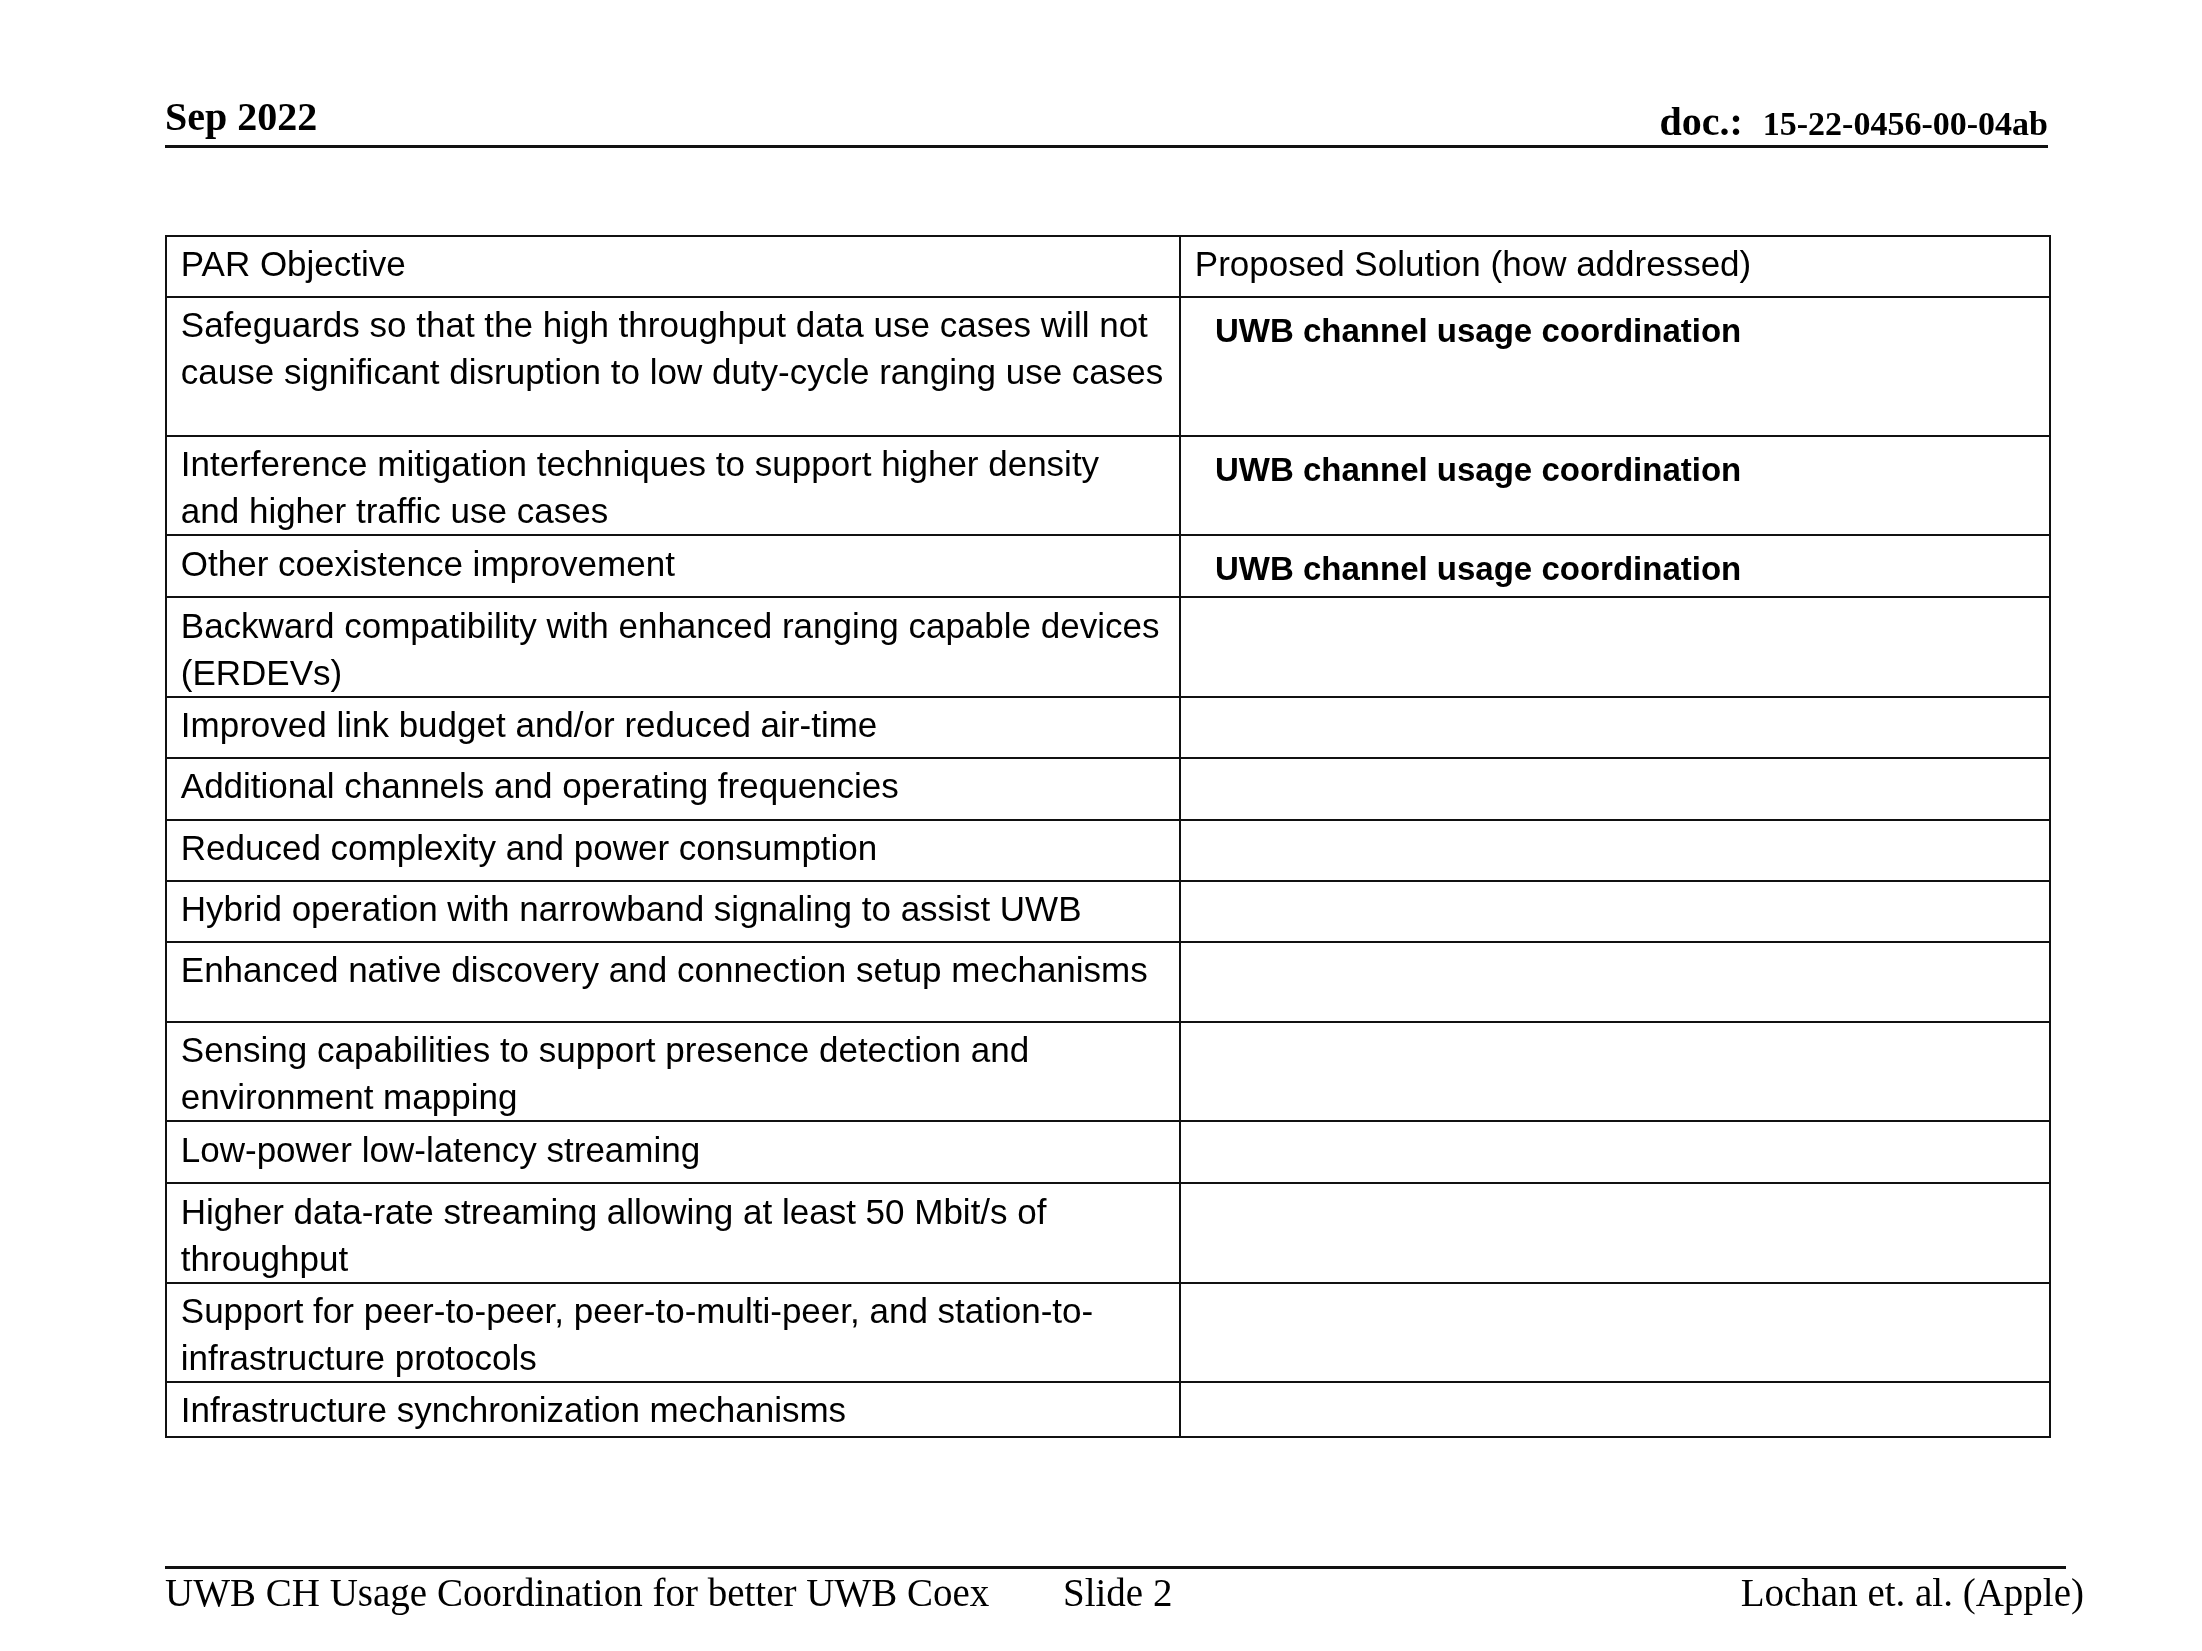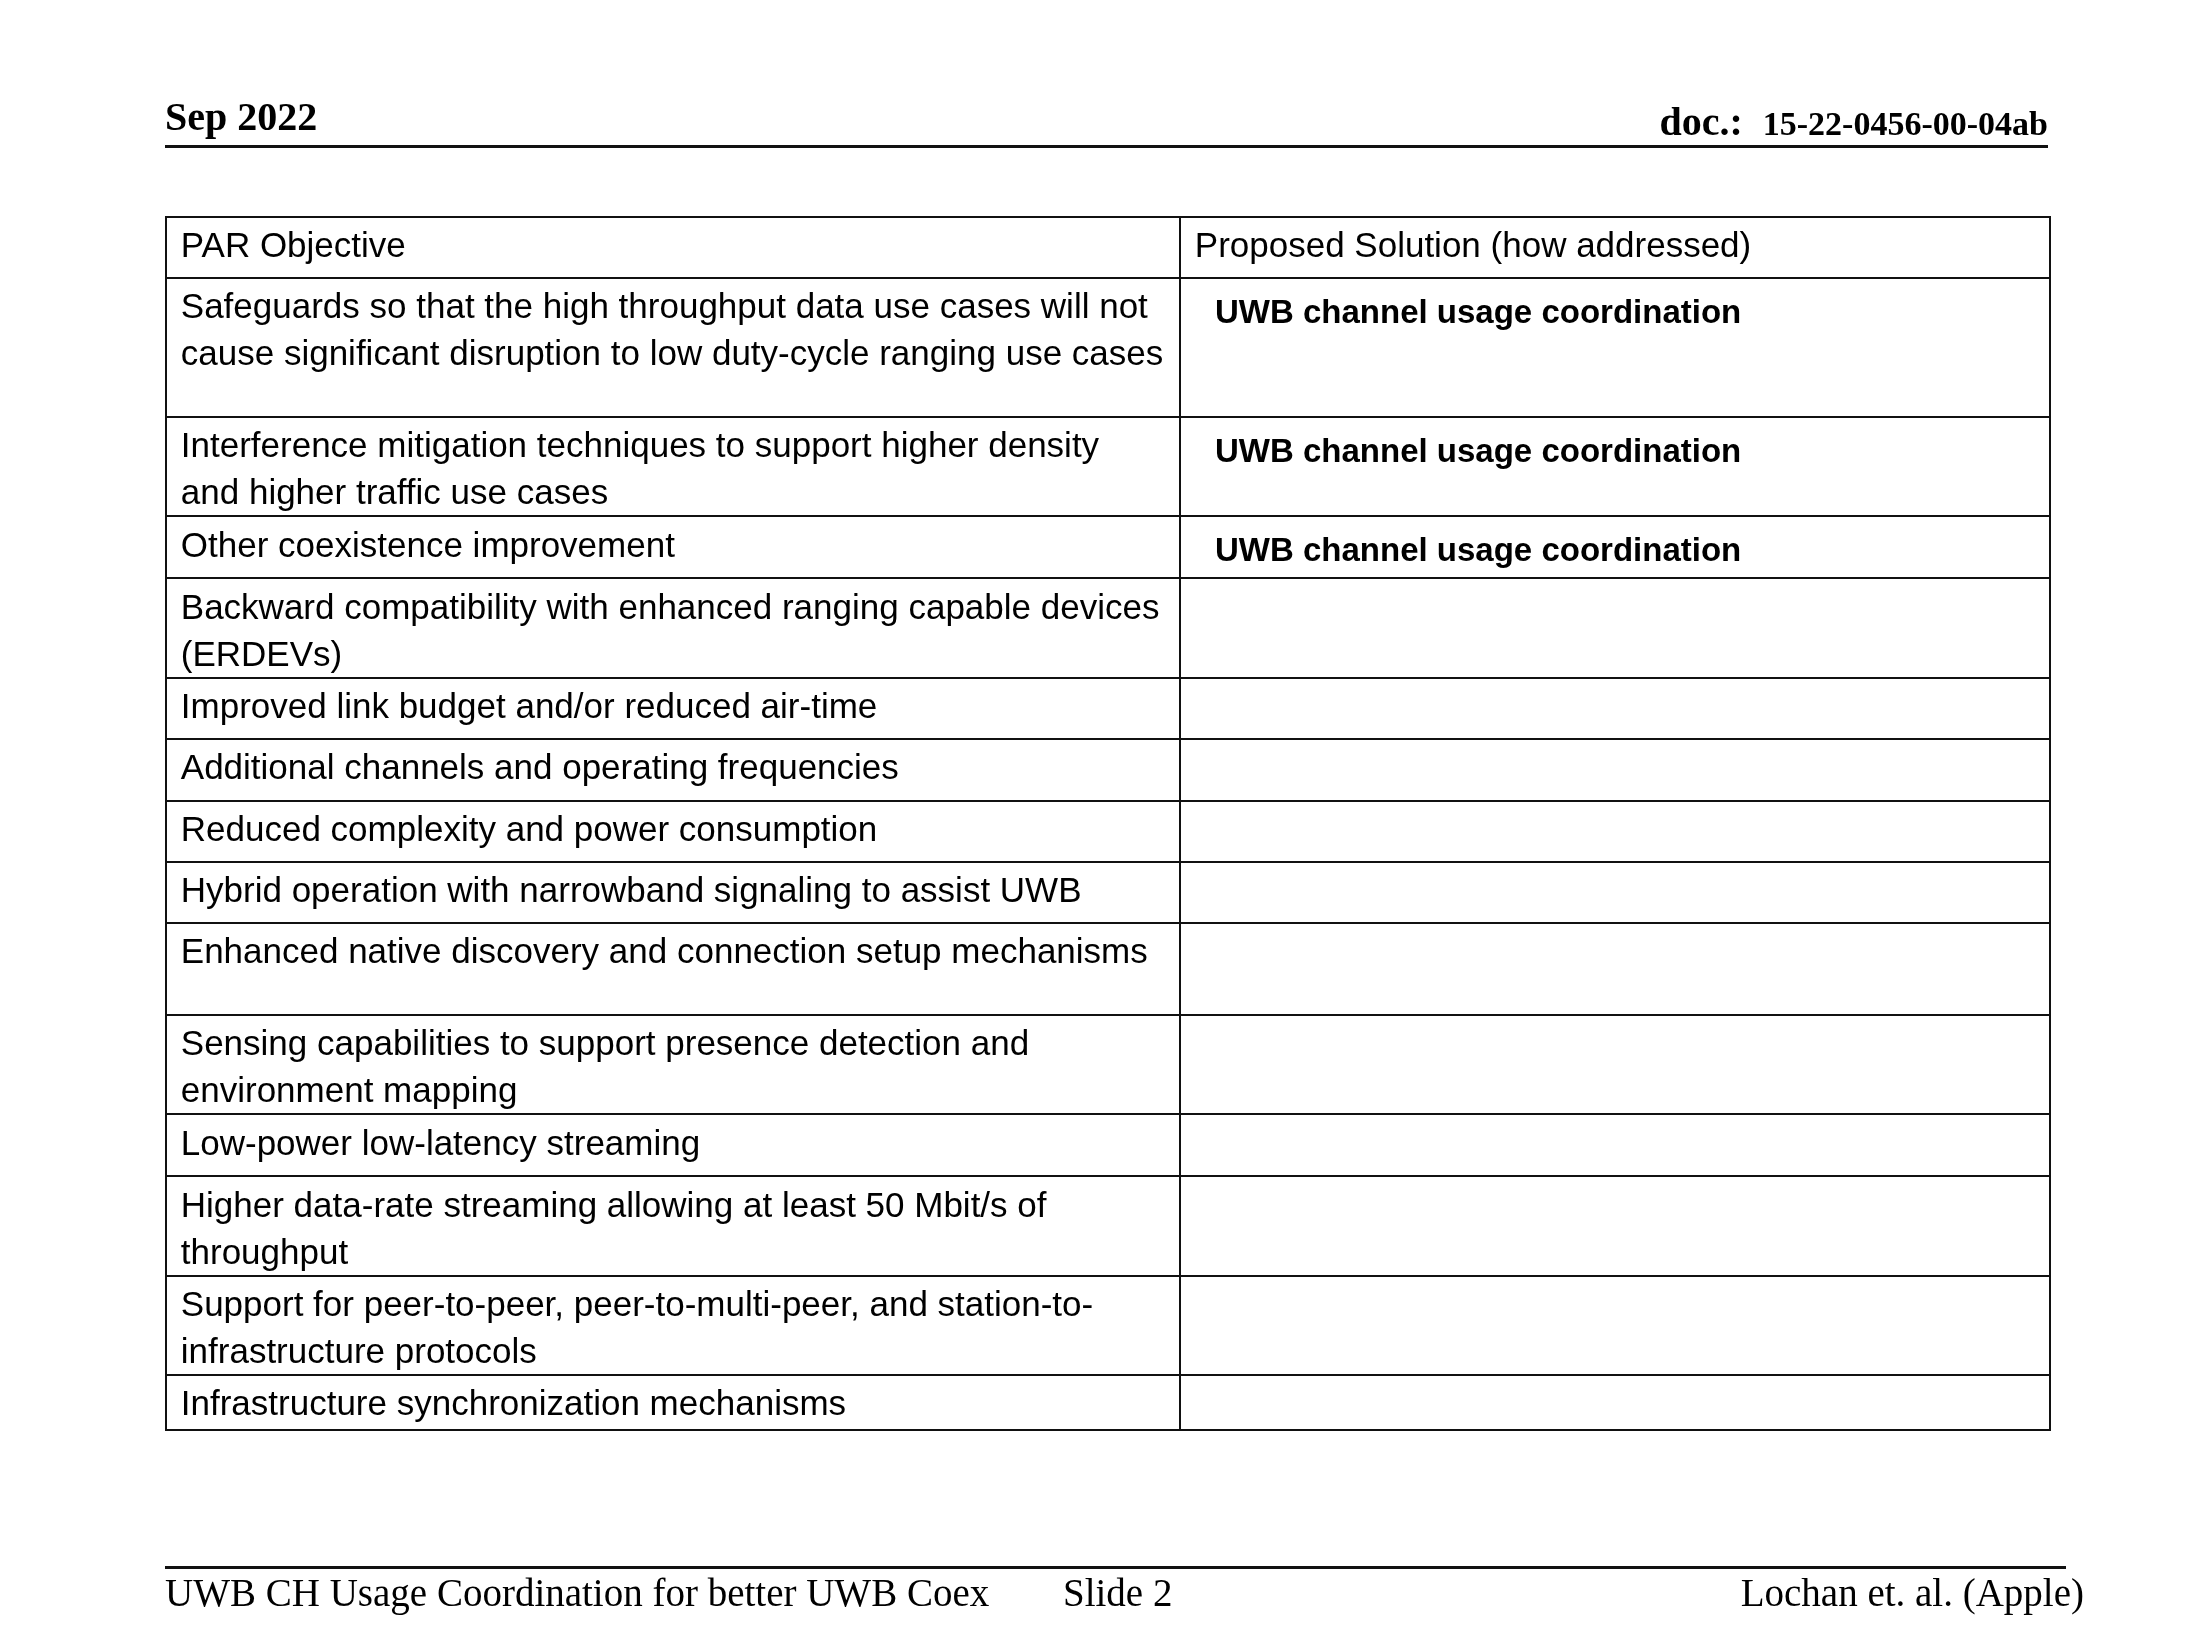--- a/index.html
+++ b/index.html
@@ -1,21 +1,21 @@
 <!DOCTYPE html>
 <html style="font-size:13.8px"><head>
 <meta charset="utf-8">
 <style>
   html,body{margin:0;padding:0;background:#fff;}
   body{width:2203px;height:1652px;position:relative;overflow:hidden;color:#000;}
   .hdr-left{position:absolute;left:165px;top:93px;font-family:"Liberation Serif",serif;font-weight:bold;font-size:40px;line-height:48px;}
   .hdr-right{position:absolute;right:155px;top:98px;font-family:"Liberation Serif",serif;font-weight:bold;font-size:40px;line-height:48px;white-space:pre;}
   .hdr-right .num{font-size:34px;}
   .hdr-rule{position:absolute;left:165px;width:1883px;top:145px;height:3.4px;background:#111;}
-  table.par{position:absolute;left:165px;top:216px;width:1884px;border-collapse:collapse;table-layout:fixed;}
+  table.par{position:absolute;left:165px;top:235px;width:1884px;border-collapse:collapse;table-layout:fixed;}
   table.par td{border:2.6px solid #111;vertical-align:top;padding:3.4px 13.8px 0 13.8px;font-family:"Liberation Sans",sans-serif;font-size:35px;line-height:47px;box-sizing:border-box;overflow:hidden;}
   table.par td.sol{font-weight:bold;font-size:33px;padding-top:8.6px;padding-left:34px;}
   table.par td.hsol{font-weight:normal;}
   col.c1{width:1014px;}
   col.c2{width:870px;}
   .ftr-rule{position:absolute;left:165px;width:1901px;top:1566px;height:3.4px;background:#111;}
   .ftr{position:absolute;top:1571px;font-family:"Liberation Serif",serif;font-size:39px;line-height:43px;}
   .ftr-l{left:165px;}
   .ftr-c{left:1063px;}
   .ftr-r{right:119px;}
@@ -62,21 +62,21 @@
       <td class="sol"></td>
     </tr>
     <tr style="height:61px">
       <td>Reduced complexity and power consumption</td>
       <td class="sol"></td>
     </tr>
     <tr style="height:61px">
       <td>Hybrid operation with narrowband signaling to assist UWB</td>
       <td class="sol"></td>
     </tr>
-    <tr style="height:92px">
+    <tr style="height:80px">
       <td>Enhanced native discovery and connection setup mechanisms</td>
       <td class="sol"></td>
     </tr>
     <tr style="height:92px">
       <td>Sensing capabilities to support presence detection and environment mapping</td>
       <td class="sol"></td>
     </tr>
     <tr style="height:62px">
       <td>Low-power low-latency streaming</td>
       <td class="sol"></td>

